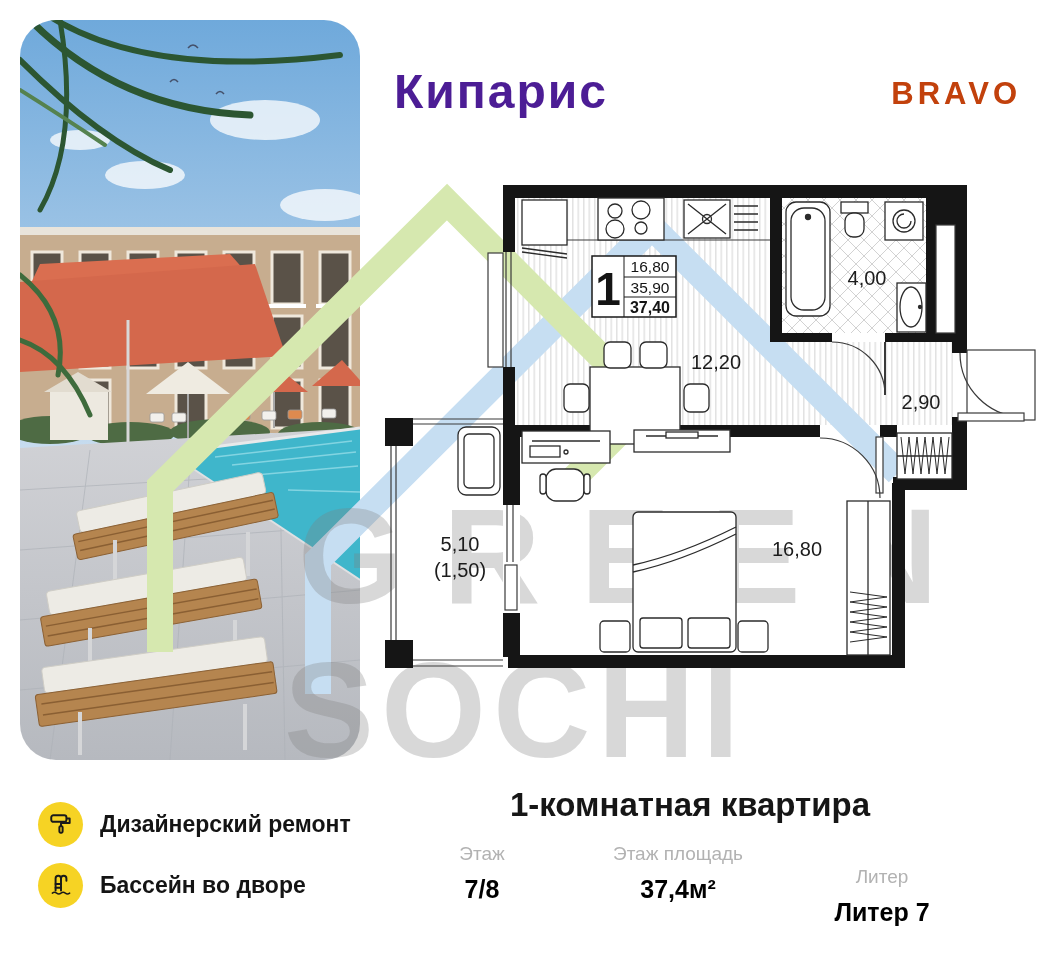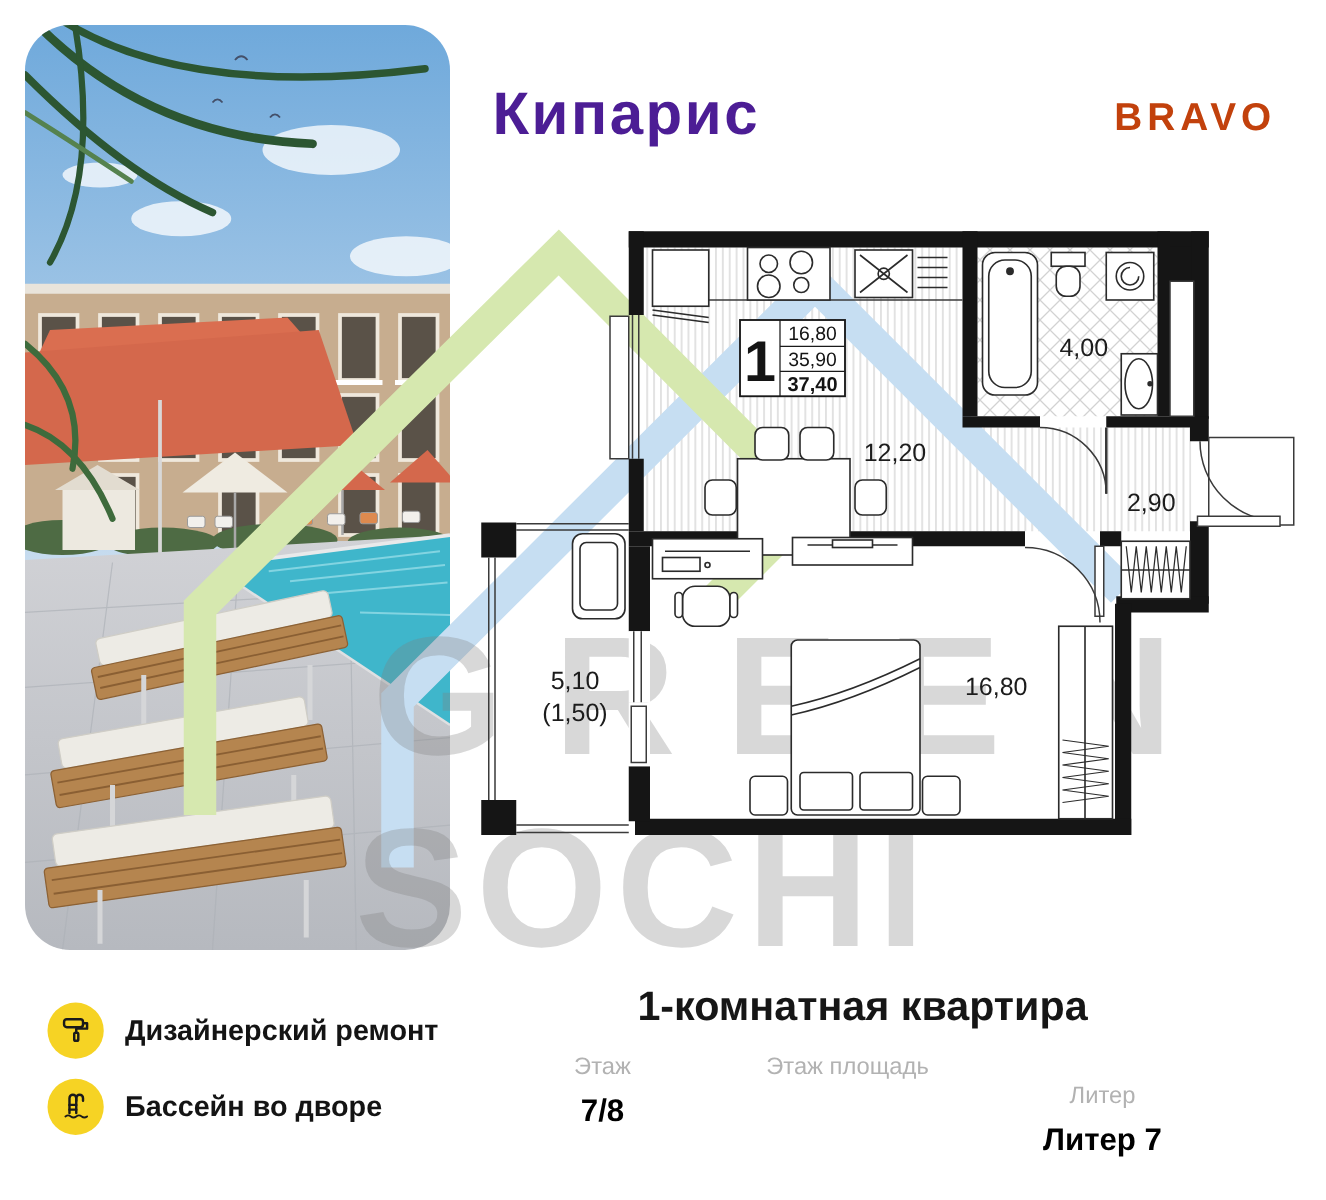--- a/index.html
+++ b/index.html
@@ -384,19 +384,20 @@
     </div>
   </div>
 
   <div class="summary-title">1-комнатная квартира</div>
   <div class="col col1">
     <div class="lbl">Этаж</div>
     <div class="val">7/8</div>
   </div>
   <div class="col col2">
     <div class="lbl">Этаж площадь</div>
+    <div class="val">37,4м²</div>
   </div>
   <div class="col col3">
     <div class="lbl">Литер</div>
     <div class="val">Литер 7</div>
   </div>
 
 </div>
 
 </body></html>

